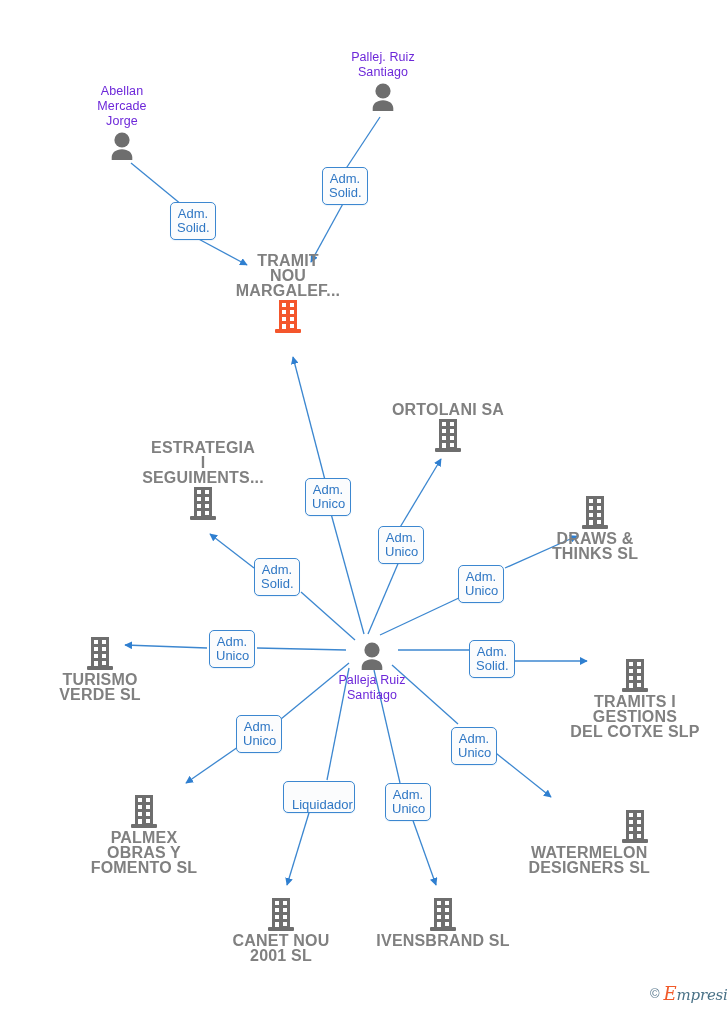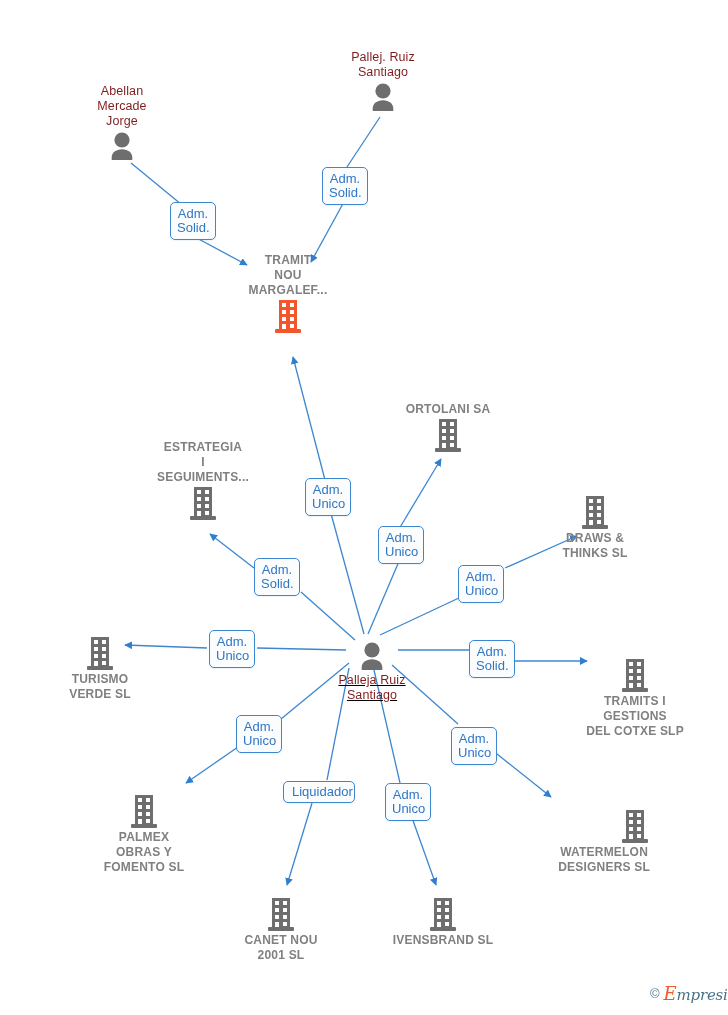--- a/index.html
+++ b/index.html
@@ -38,27 +38,27 @@
   .node-label {
     font-size: 11.5px;
     line-height: 15px;
     color: #808080;
     text-align: center;
     white-space: pre-line;
     letter-spacing: 0.1px;
   }
   .node-label.company {
     font-weight: bold;
-    font-size: 12px;
+    font-size: 16px;
     letter-spacing: 0.2px;
   }
   .node-label.person {
     font-weight: normal;
     font-size: 12.5px;
-    color: #7f1d1d;
+    color: #6d28d9;
   }
   .node-icon {
     display: block;
     line-height: 0;
   }
   .node.label-below .node-icon { order: 1; }
   .node.label-below .node-label { order: 2; margin-top: 2px; }
   .node.label-above .node-label { order: 1; margin-bottom: 2px; }
   .node.label-above .node-icon { order: 2; }
 
@@ -71,21 +71,21 @@
     color: #2f77c4;
     font-size: 13px;
     line-height: 14px;
     text-align: center;
     padding: 4px 6px 4px 6px;
     white-space: pre-line;
     box-shadow: 0 1px 1px rgba(60,135,208,0.10);
   }
   .edge-label.single {
     line-height: 16px;
-    padding: 2px 8px;
+    padding: 15px 8px;
   }
   .watermark {
     position: absolute;
     display: flex;
     align-items: center;
     gap: 4px;
     font-size: 15px;
     color: #4a6f8a;
   }
   .watermark .wm-c {
@@ -235,21 +235,21 @@
             <rect x="9" y="3" width="4" height="4" fill="#ffffff"></rect>
             <rect x="17" y="3" width="4" height="4" fill="#ffffff"></rect>
             <rect x="9" y="10" width="4" height="4" fill="#ffffff"></rect>
             <rect x="17" y="10" width="4" height="4" fill="#ffffff"></rect>
             <rect x="9" y="17" width="4" height="4" fill="#ffffff"></rect>
             <rect x="17" y="17" width="4" height="4" fill="#ffffff"></rect>
             <rect x="9" y="24" width="4" height="5" fill="#ffffff"></rect>
             <rect x="17" y="24" width="4" height="4" fill="#ffffff"></rect>
           </svg></div>
       </div>
-      <div class="node label-below" style="left: 372px; top: 641px; text-decoration: underline;">
+      <div class="node label-below" style="left: 372px; top: 641px;">
         <div class="node-label person">Palleja Ruiz
 Santiago</div>
         <div class="node-icon"><svg width="28" height="30" viewBox="0 0 28 30">
             <circle cx="14" cy="9" r="7.6" fill="#6e6e6e"></circle>
             <path d="M14 18.2c-6.2 0-10.3 3.6-10.3 8.1V29h20.6v-2.7c0-4.5-4.1-8.1-10.3-8.1z" fill="#6e6e6e"></path>
           </svg></div>
       </div>
       <div class="node label-below" style="left: 635px; top: 659px;">
         <div class="node-label company">TRAMITS I
 GESTIONS

